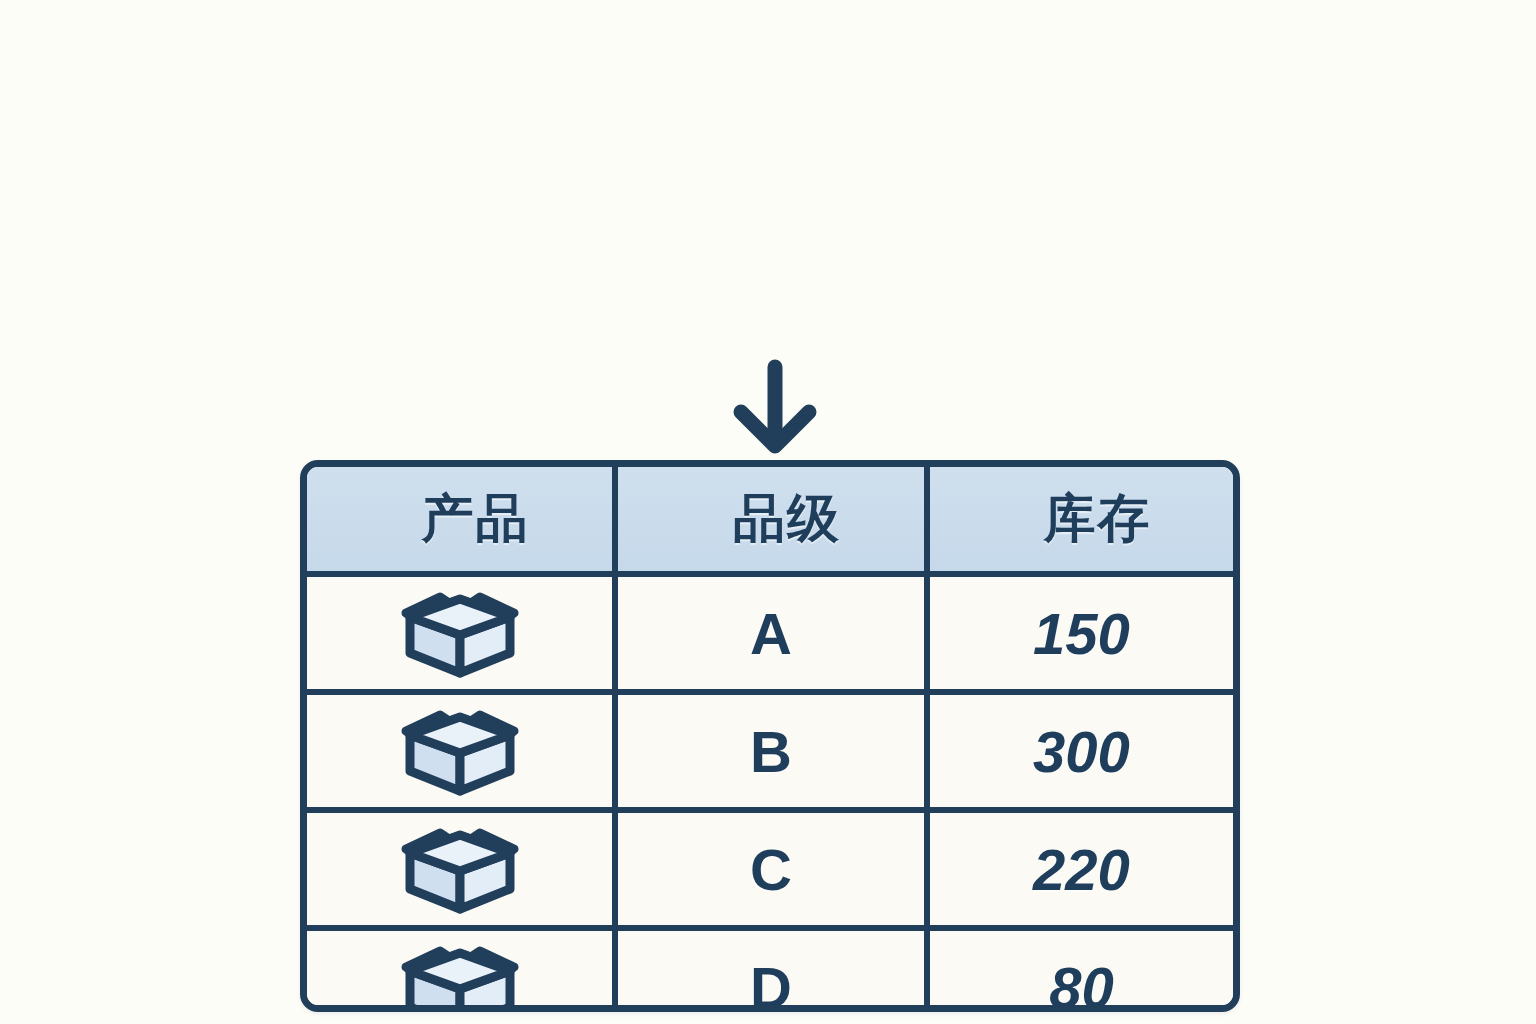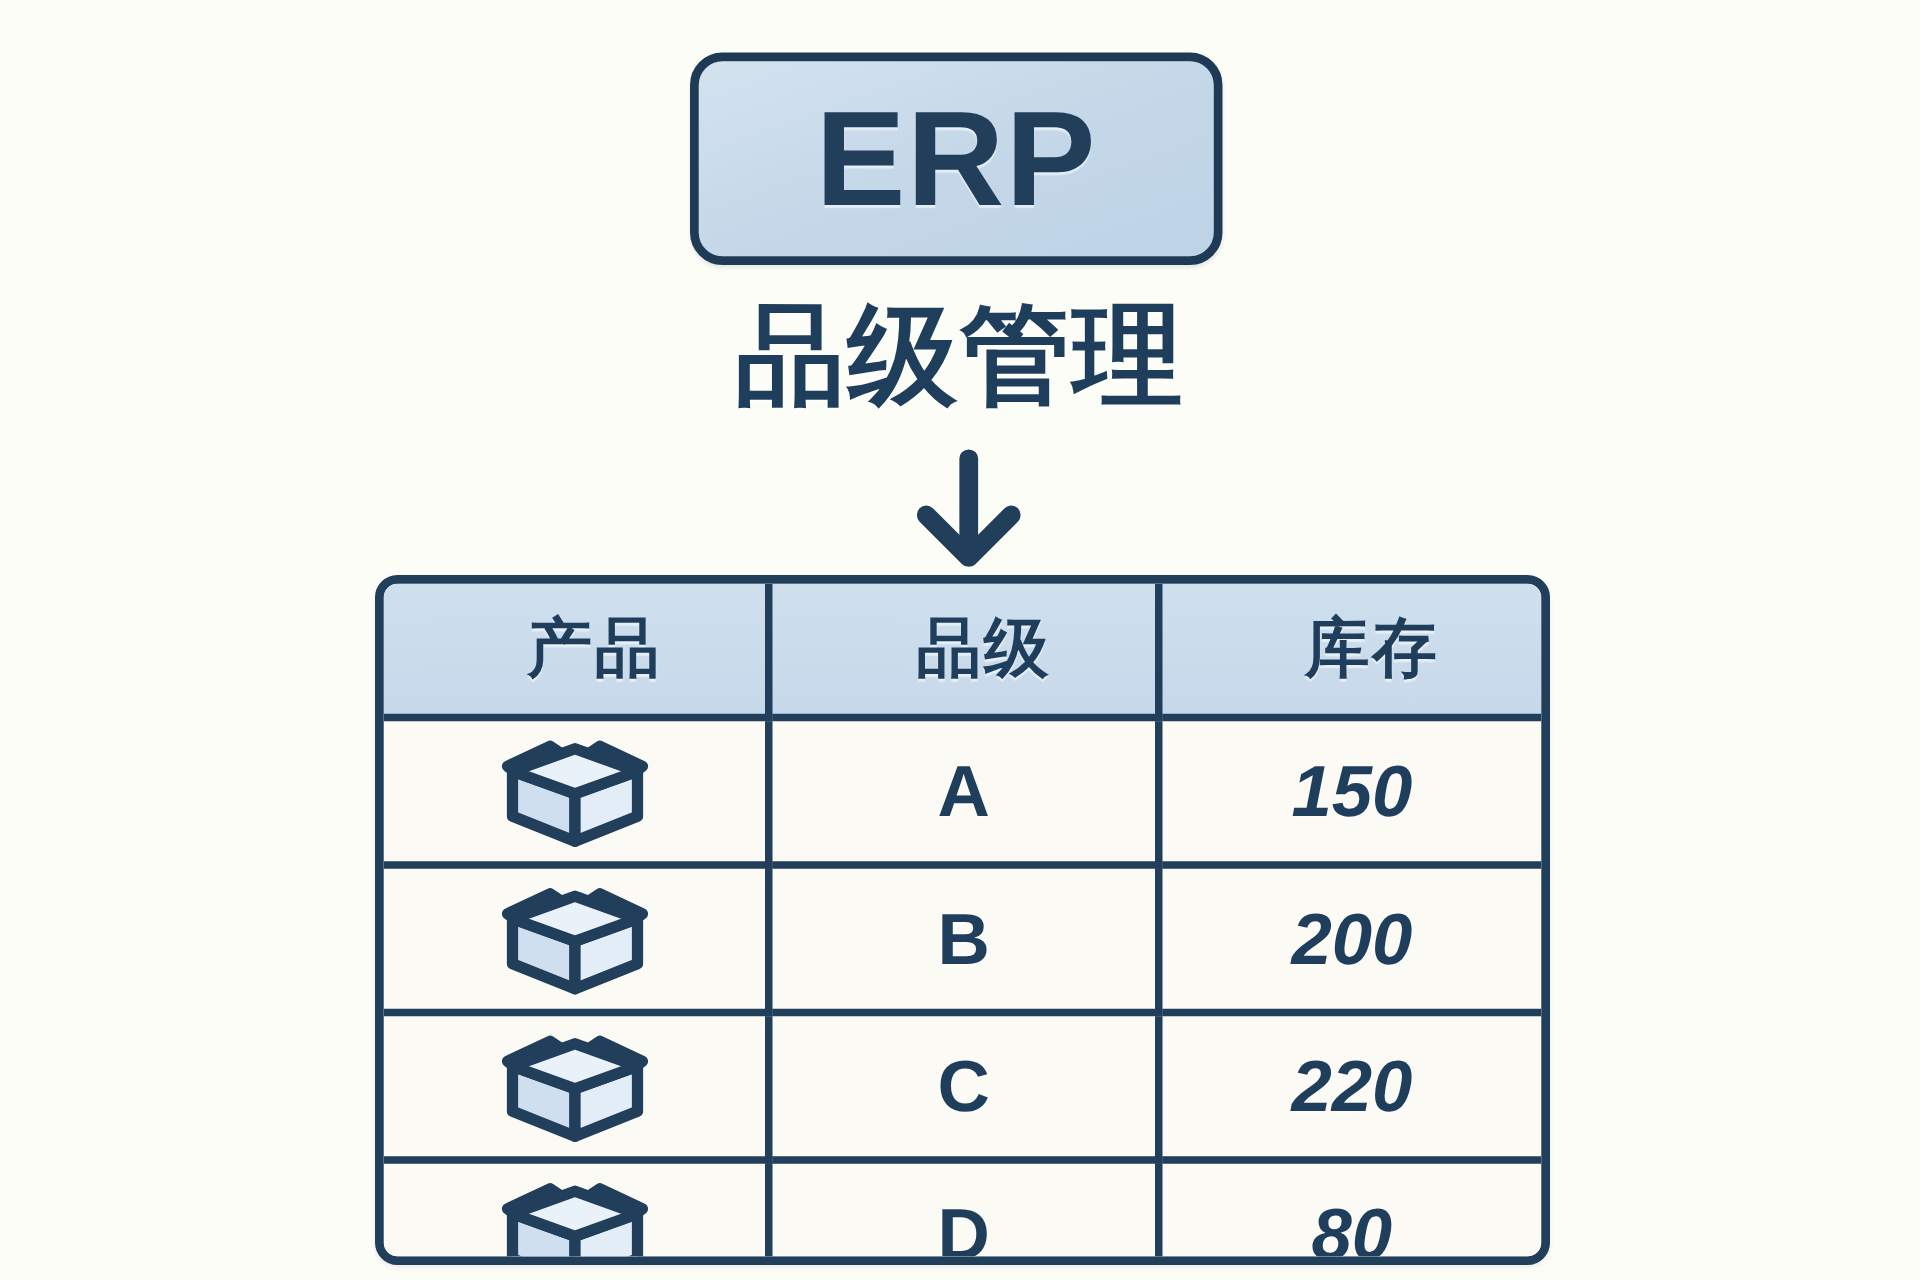--- a/index.html
+++ b/index.html
@@ -132,25 +132,21 @@
     align-items: center;
     justify-content: center;
     height: 110px;
   }
 </style>
 </head>
 <body>
 
 <div id="canvas">
 
-  <div class="erp-box">
-    <span class="erp-label">ERP</span>
-  </div>
-
-  <div class="subtitle">品级管理</div>
+
 
   <div class="arrow-wrap">
     <svg width="120" height="98" viewBox="0 0 120 98" xmlns="http://www.w3.org/2000/svg">
       <g stroke="#213e5b" stroke-width="15" stroke-linecap="round" stroke-linejoin="round" fill="none">
         <line x1="60" y1="9" x2="60" y2="80"></line>
         <polyline points="26,54 60,88 94,54"></polyline>
       </g>
     </svg>
   </div>
 
@@ -204,21 +200,21 @@
         <polygon points="14,30 64,48 64,86 14,66" fill="#cfdff0"></polygon>
 
         <polygon points="114,30 64,48 64,86 114,66" fill="#e3edf7"></polygon>
 
         <polygon points="14,30 64,12 114,30 64,48" fill="#eaf2f9"></polygon>
       </g>
     </svg>
   </span>
 </td>
             <td>B</td>
-            <td>200</td>
+            <td>300</td>
           </tr>
           <tr>
             <td class="icon-cell">
   <span class="box-icon-holder">
     <svg width="128" height="92" viewBox="0 0 128 92" xmlns="http://www.w3.org/2000/svg">
       <g stroke="#213e5b" stroke-width="9" stroke-linejoin="round" stroke-linecap="round">
 
         <polygon points="10,26 44,10 62,22 26,38" fill="#dce8f3"></polygon>
 
         <polygon points="118,26 84,10 66,22 102,38" fill="#dce8f3"></polygon>

